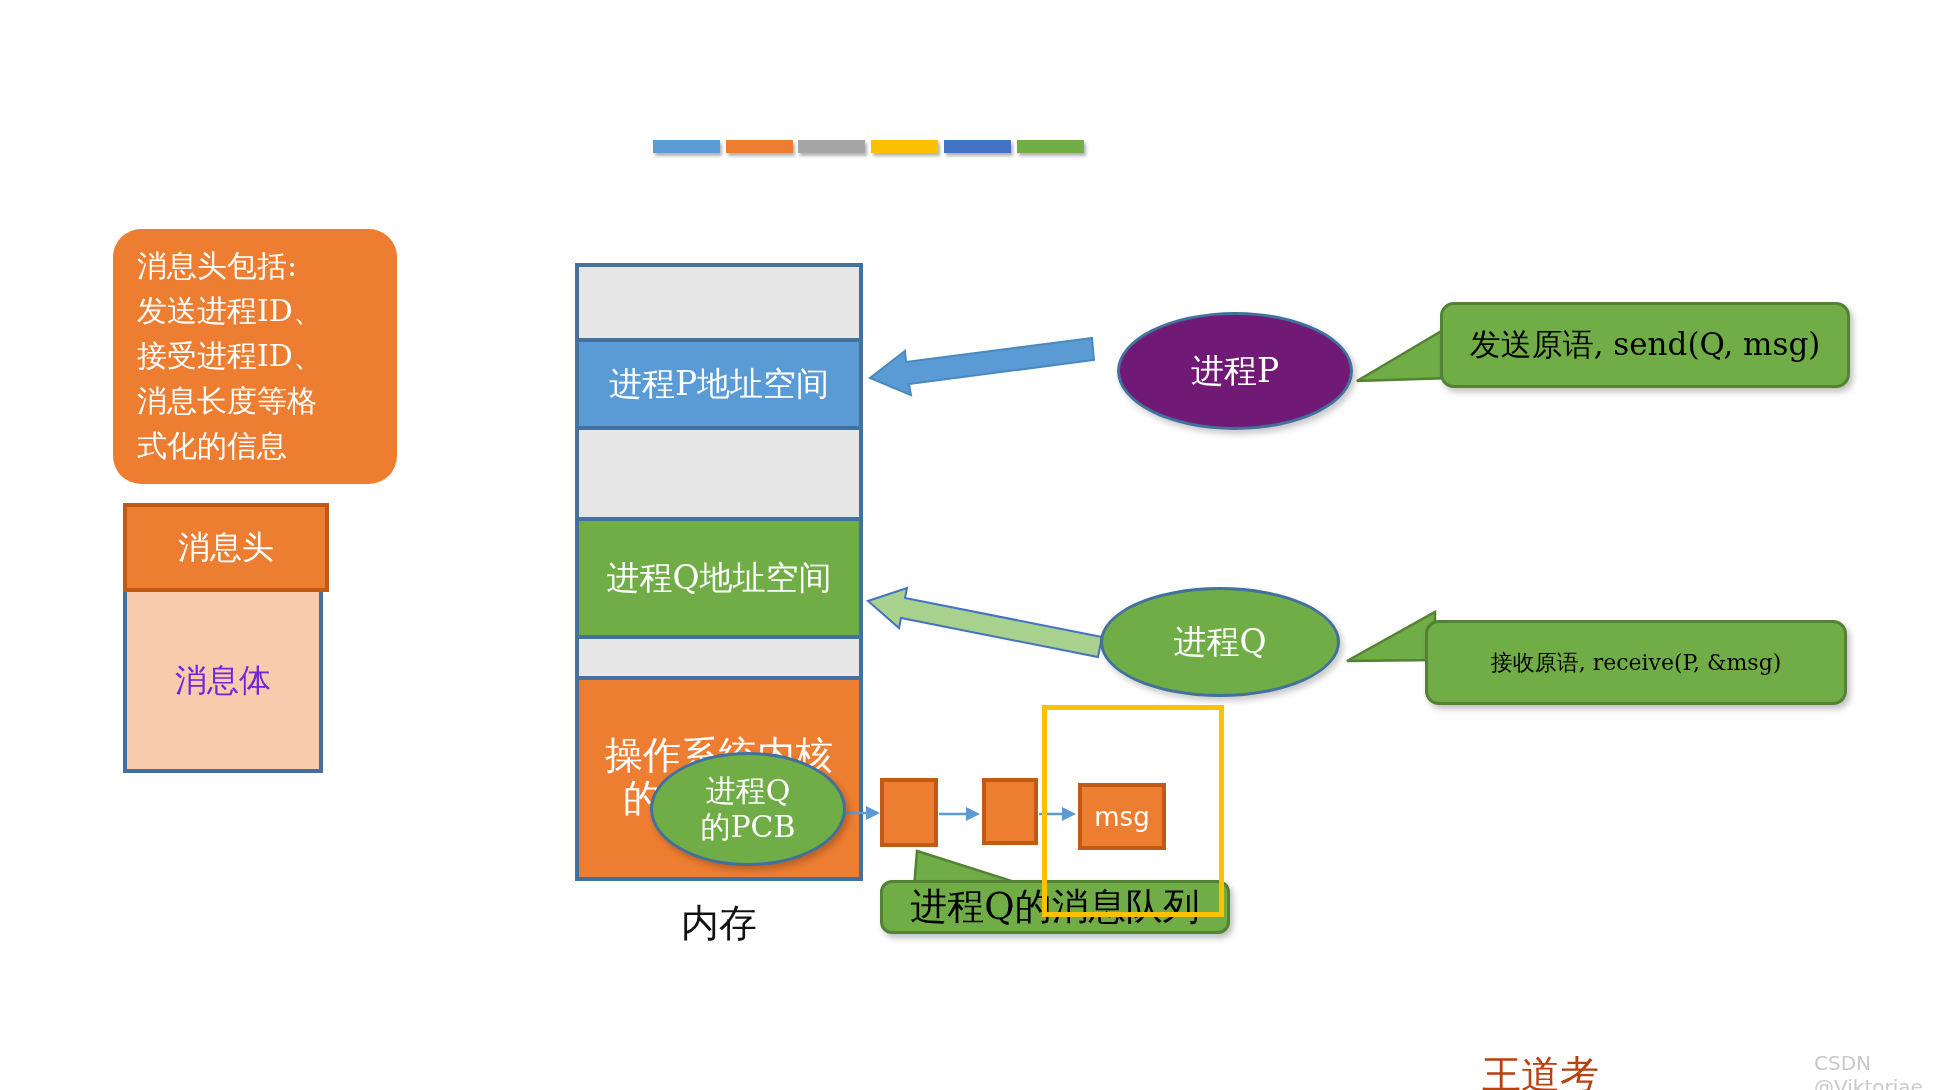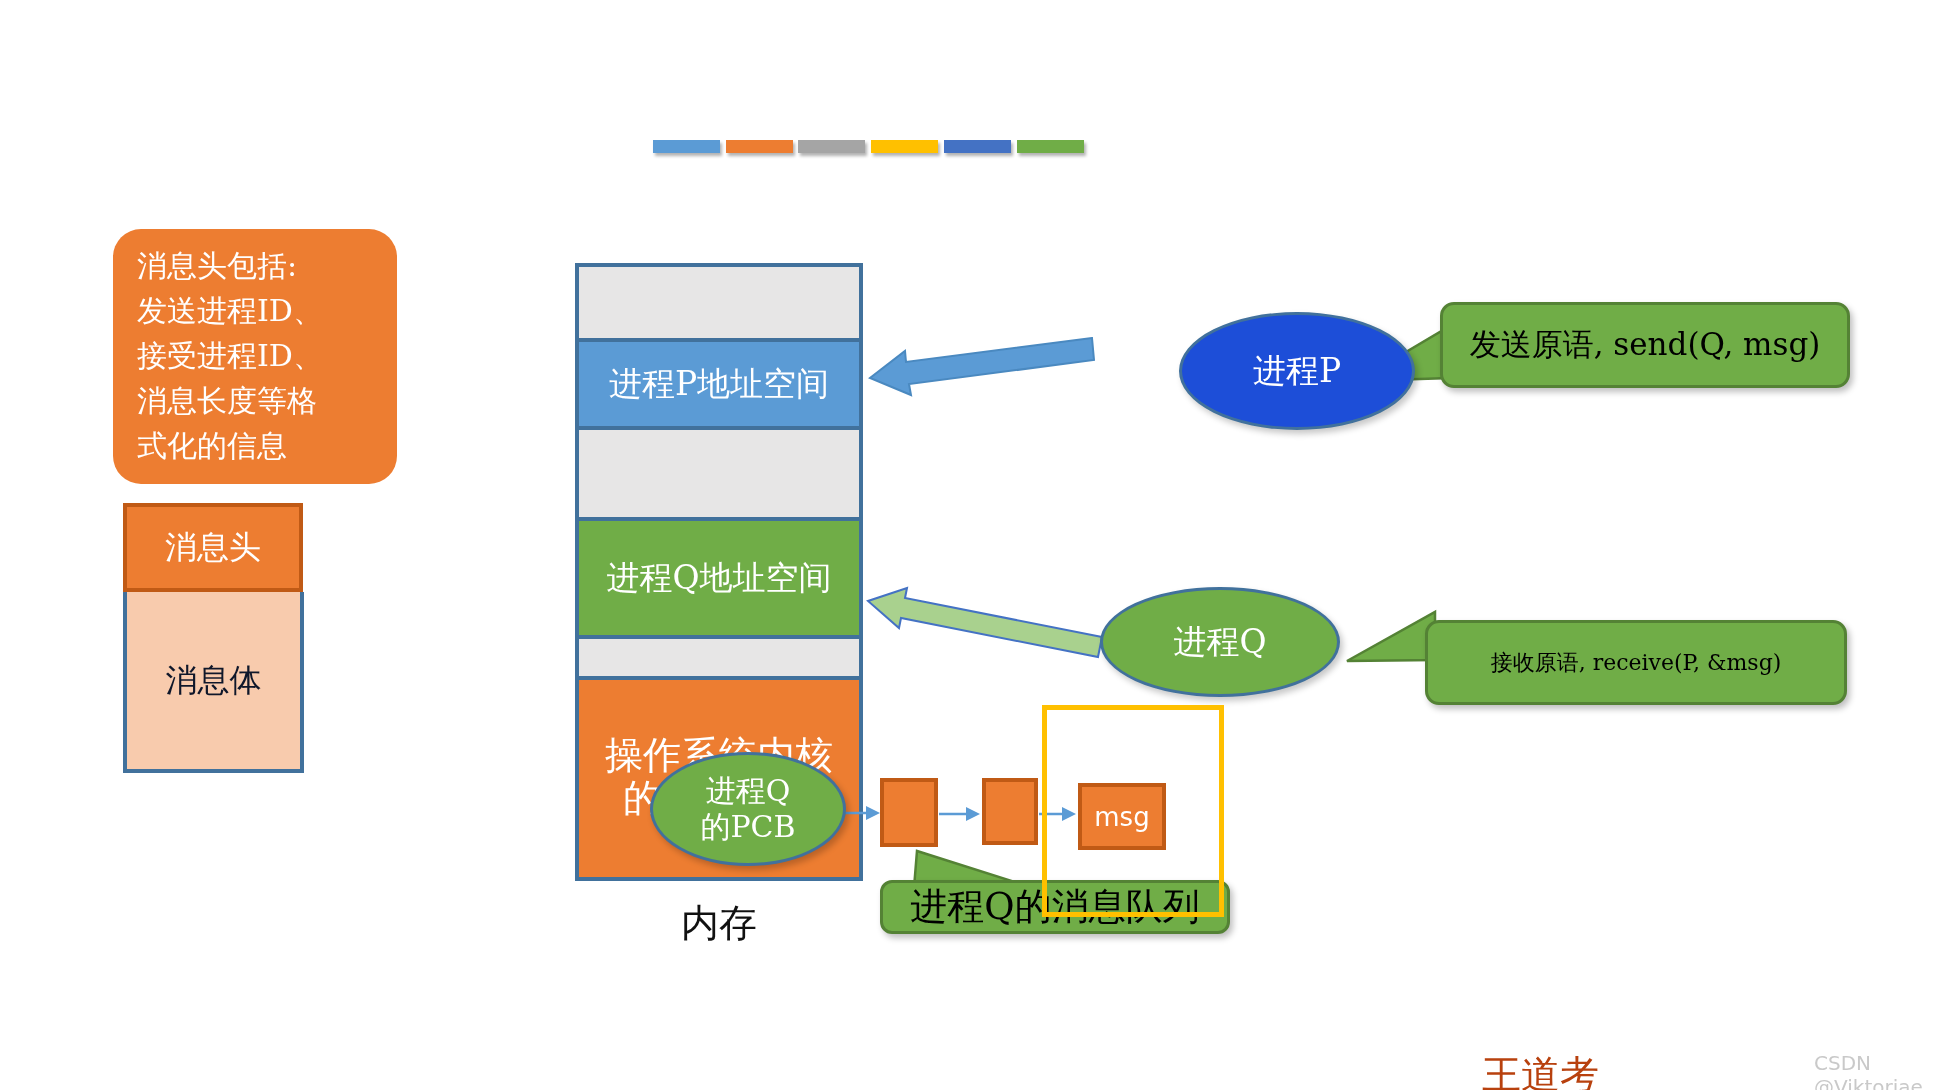--- a/index.html
+++ b/index.html
@@ -19,24 +19,24 @@
   .bar3{left:798px;background:#a5a5a5;}
   .bar4{left:871px;background:#ffc000;}
   .bar5{left:944px;background:#4472c4;}
   .bar6{left:1017px;background:#70ad47;}
 
   
   .note{left:113px;top:192px;width:284px;height:255px;background:#ed7d31;border-radius:28px;
         color:#fff;font-size:30px;line-height:45px;padding:14px 8px 0 24px;box-sizing:border-box;z-index:3;margin-top:37px;}
 
   
-  .msg-head{left:123px;top:503px;width:180px;height:89px;background:#ed7d31;border:4px solid #c05a15;
+  .msg-head{left:123px;top:503px;width:206px;height:89px;background:#ed7d31;border:4px solid #c05a15;
             box-sizing:border-box;color:#fff;font-size:32px;display:flex;align-items:center;justify-content:center;z-index:3;}
-  .msg-body{left:123px;top:592px;width:181px;height:181px;background:#f8cbad;border:4px solid #41719c;border-top:none;
-            box-sizing:border-box;color:#0f172a;font-size:32px;display:flex;align-items:center;justify-content:center;z-index:3;}
+  .msg-body{left:123px;top:592px;width:200px;height:181px;background:#f8cbad;border:4px solid #41719c;border-top:none;
+            box-sizing:border-box;color:#6d28d9;font-size:32px;display:flex;align-items:center;justify-content:center;z-index:3;}
 
   
   .memory{left:575px;top:263px;width:288px;height:618px;border:4px solid #41719c;box-sizing:border-box;z-index:1;}
   .seg{width:100%;box-sizing:border-box;border-bottom:4px solid #41719c;display:flex;align-items:center;justify-content:center;
        color:#fff;font-size:33px;}
   .seg:last-child{border-bottom:none;}
   .seg.free{background:#e7e6e6;}
   .s1{height:75px;}
   .s2{height:88px;background:#5b9bd5;}
   .s3{height:91px;}
@@ -46,21 +46,21 @@
   .k1{position:absolute;top:50px;width:100%;text-align:center;font-size:38px;color:#fff;}
   .k2{position:absolute;top:93px;left:44px;font-size:38px;color:#fff;}
 
   .mem-label{left:575px;top:898px;width:288px;text-align:center;font-size:38px;color:#111;}
 
   
   .ellipse{border-radius:50%;display:flex;align-items:center;justify-content:center;color:#fff;
            box-shadow:3px 4px 6px rgba(0,0,0,.22);}
   .pcb{left:650px;top:752px;width:190px;height:108px;background:#70ad47;border:3px solid #41719c;
        font-size:30px;line-height:36px;text-align:center;z-index:3;}
-  .procP{left:1179px;top:312px;width:230px;height:112px;background:#1d4ed8;border:3px solid #41719c;font-size:33px;z-index:3;}
+  .procP{left:1117px;top:312px;width:230px;height:112px;background:#701a75;border:3px solid #41719c;font-size:33px;z-index:3;}
   .procQ{left:1100px;top:587px;width:234px;height:104px;background:#70ad47;border:3px solid #41719c;font-size:33px;z-index:3;}
 
   
   .qbox{background:#ed7d31;border:4px solid #c05a15;box-sizing:border-box;z-index:2;}
   .qb1{left:880px;top:778px;width:58px;height:69px;}
   .qb2{left:982px;top:778px;width:56px;height:67px;}
   .qb3{left:1078px;top:783px;width:88px;height:67px;display:flex;align-items:center;justify-content:center;
        color:#fff;font-size:26px;font-family:"DejaVu Sans","Liberation Sans",sans-serif;}
 
   

